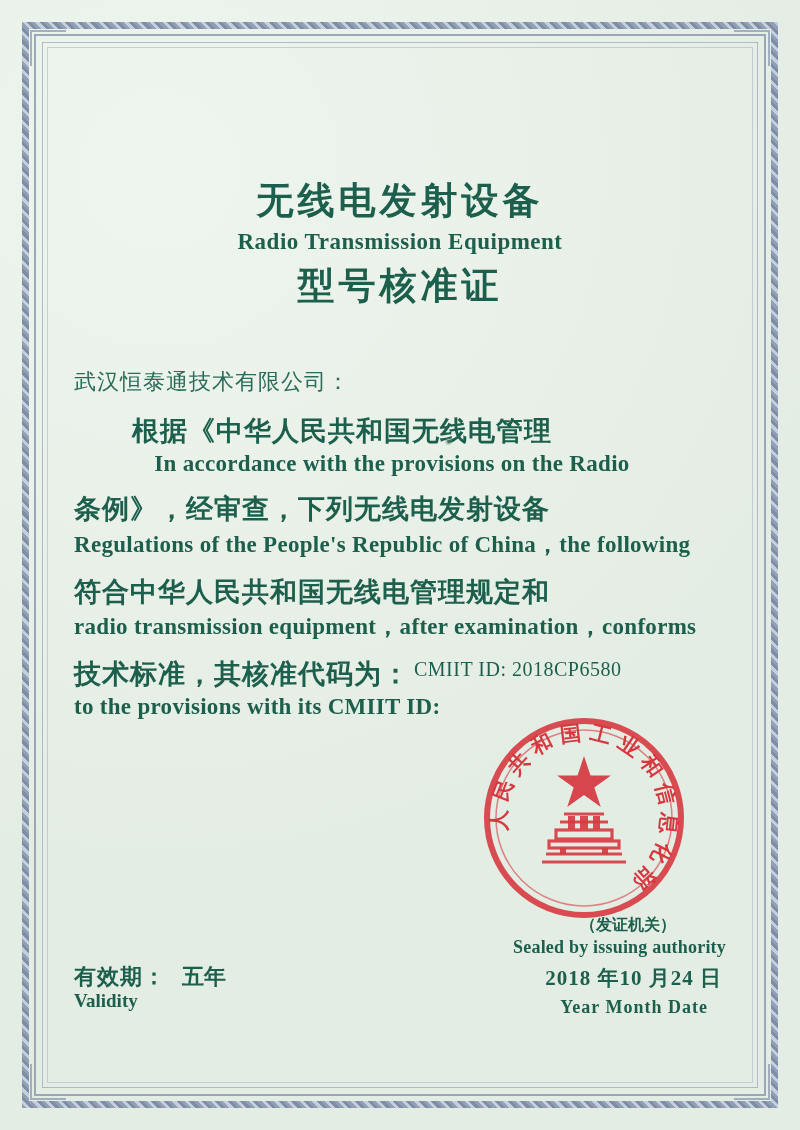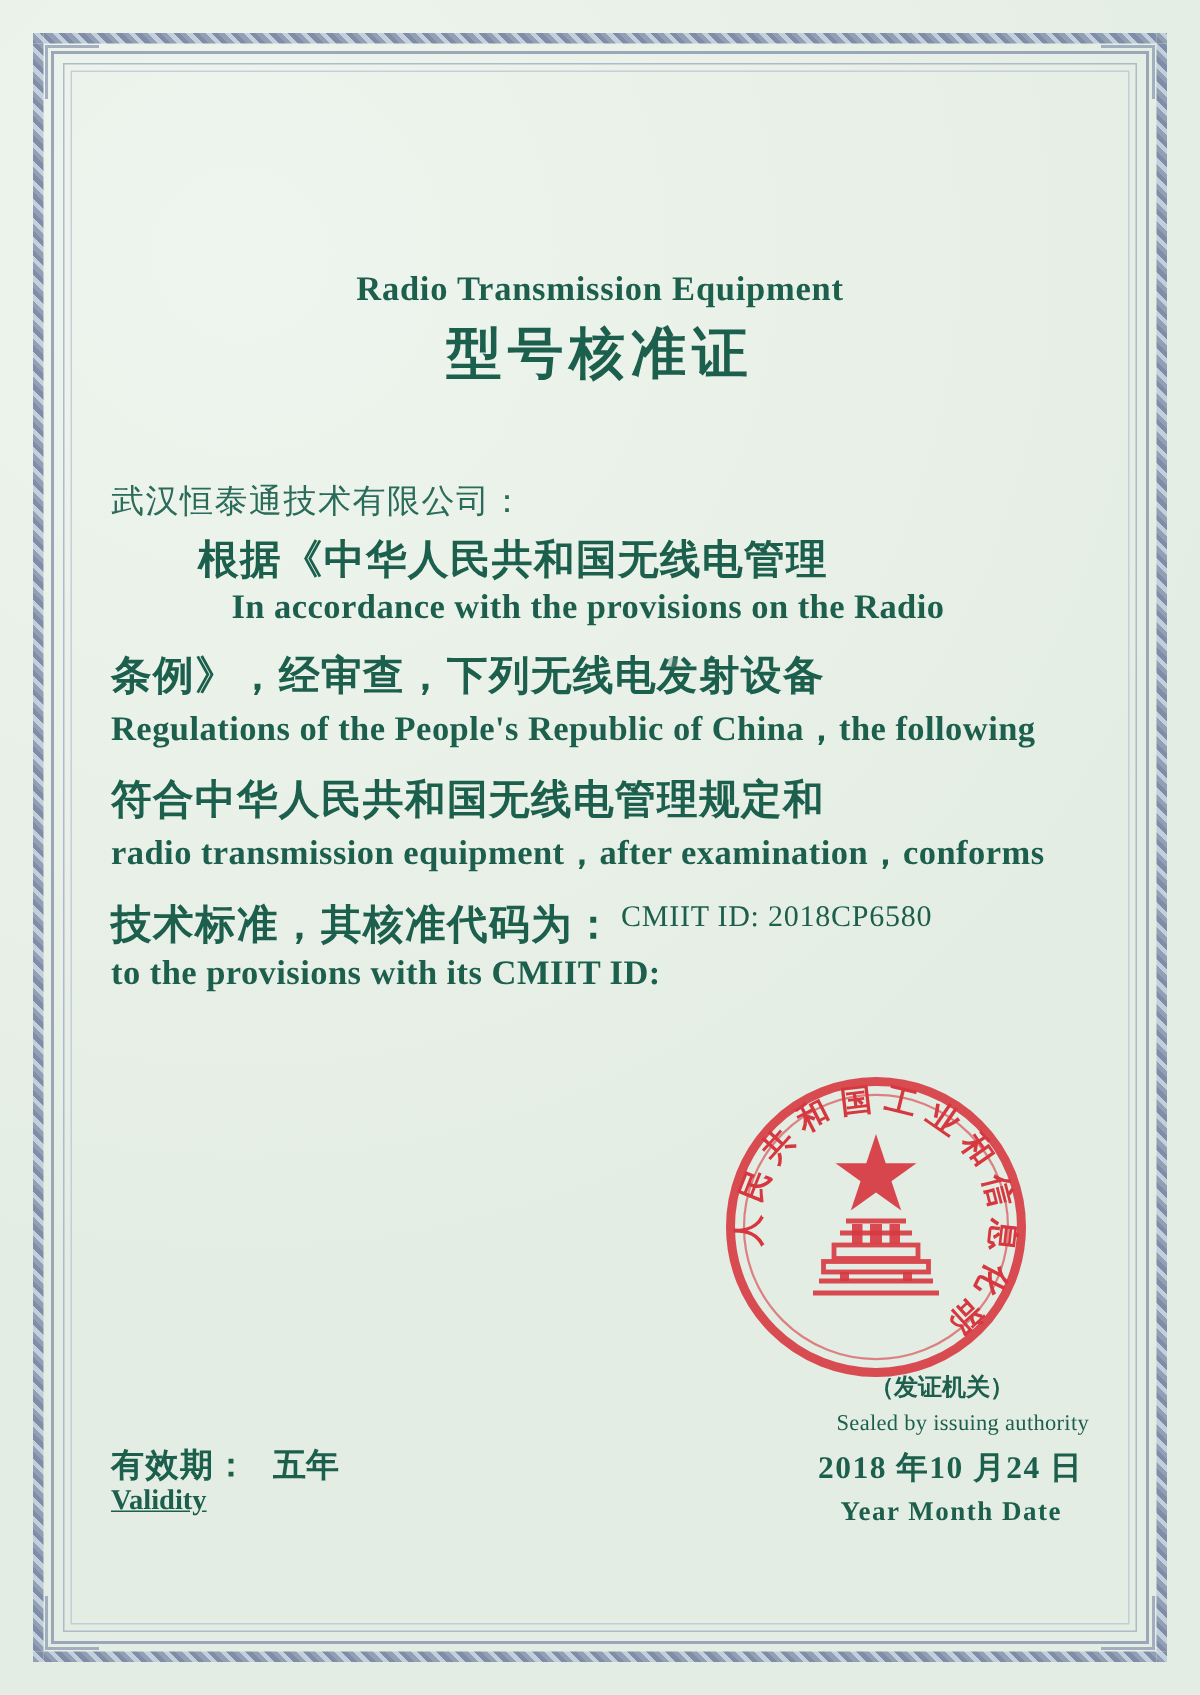--- a/index.html
+++ b/index.html
@@ -112,21 +112,21 @@
   
   .addressee {
     margin-top: 60px;
     margin-left: 14px;
     font-size: 22px;
     color: #2a6b59;
     letter-spacing: 1px;
   }
 
   .body-block {
-    margin-top: 8px;
+    margin-top: 18px;
     margin-left: 14px;
     margin-right: 10px;
     color: #1d5f4d;
   }
   .line-cn {
     font-size: 27px;
     font-weight: bold;
     letter-spacing: 1px;
     line-height: 1.25;
   }
@@ -179,29 +179,28 @@
     margin-left: 12px;
   }
   .validity-label-en {
     font-size: 19px;
     font-weight: bold;
     margin-top: -2px;
   }
   .validity-row2 {
     display: flex;
     align-items: center;
-    text-decoration: underline;
   }
 
   .sealed-by {
     position: absolute;
     right: 10px;
     bottom: 78px;
-    font-size: 15px;
-    font-weight: normal;
+    font-size: 18px;
+    font-weight: bold;
     color: #1d5f4d;
     letter-spacing: 0.2px;
     margin-top: 12px;
   }
   .seal-authority-cn {
     position: absolute;
     right: 60px;
     bottom: 100px;
     font-size: 16px;
     font-weight: bold;
@@ -257,20 +256,21 @@
   <div class="border-inner"></div>
   <div class="border-thin"></div>
   <div class="corner tl"></div>
   <div class="corner tr"></div>
   <div class="corner bl"></div>
   <div class="corner br"></div>
 
   <div class="content">
 
     <div class="titles">
+      <div class="title-cn-1">无线电发射设备</div>
       <div class="title-en-1">Radio Transmission Equipment</div>
       <div class="title-cn-2">型号核准证</div>
     </div>
 
     <div class="watermark-dot"></div>
 
     <div class="addressee">武汉恒泰通技术有限公司：</div>
 
     <div class="body-block">
 

